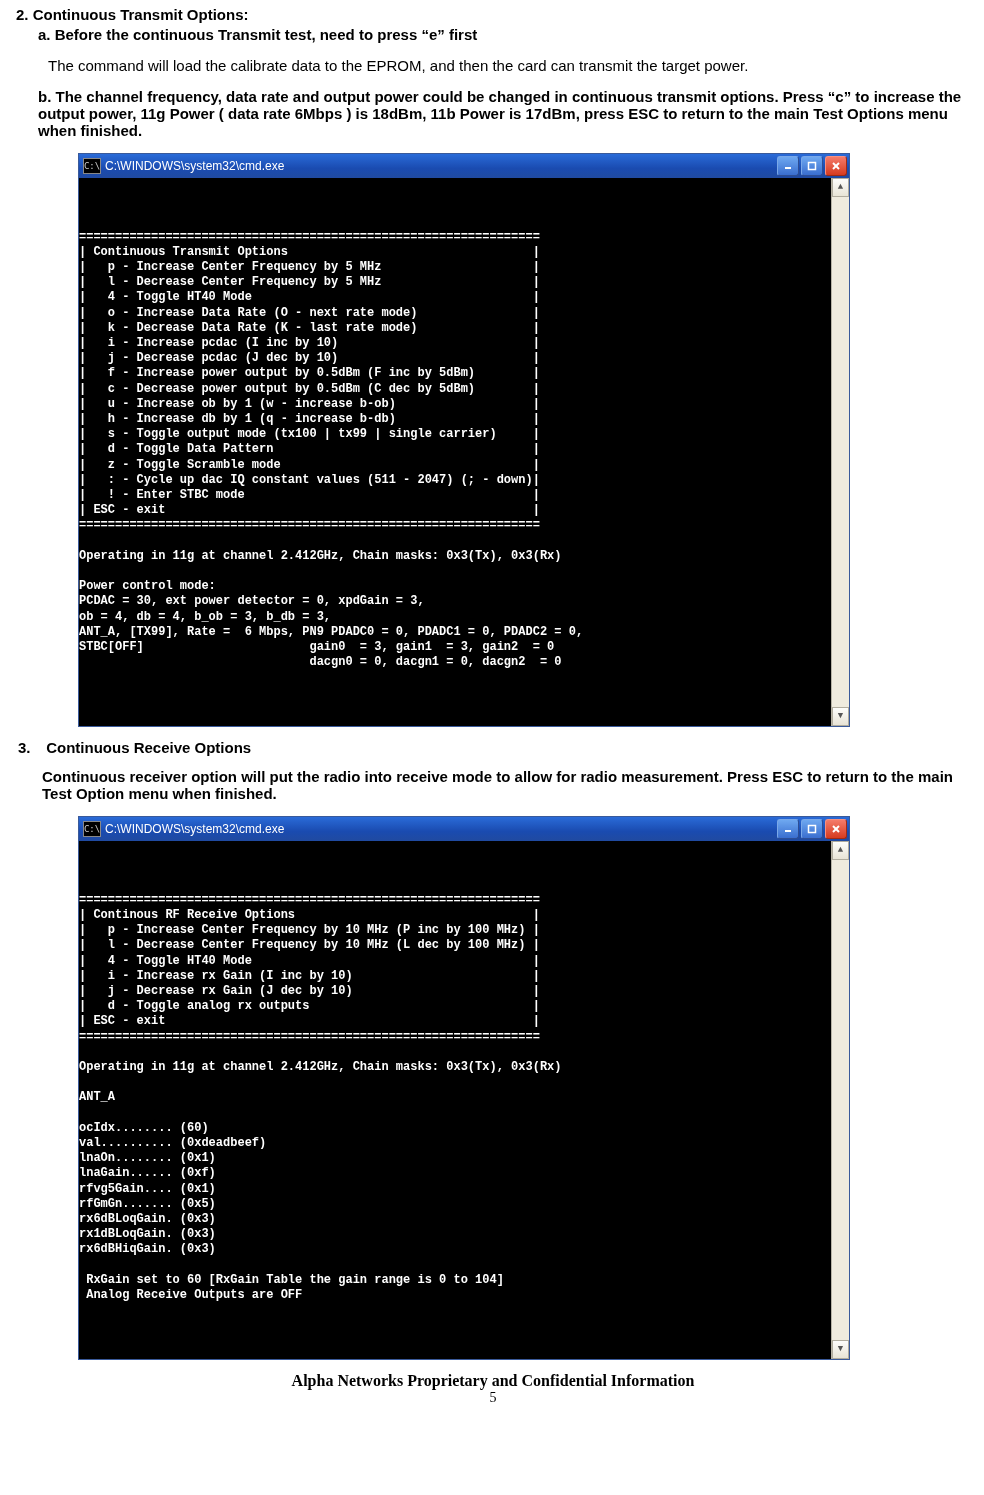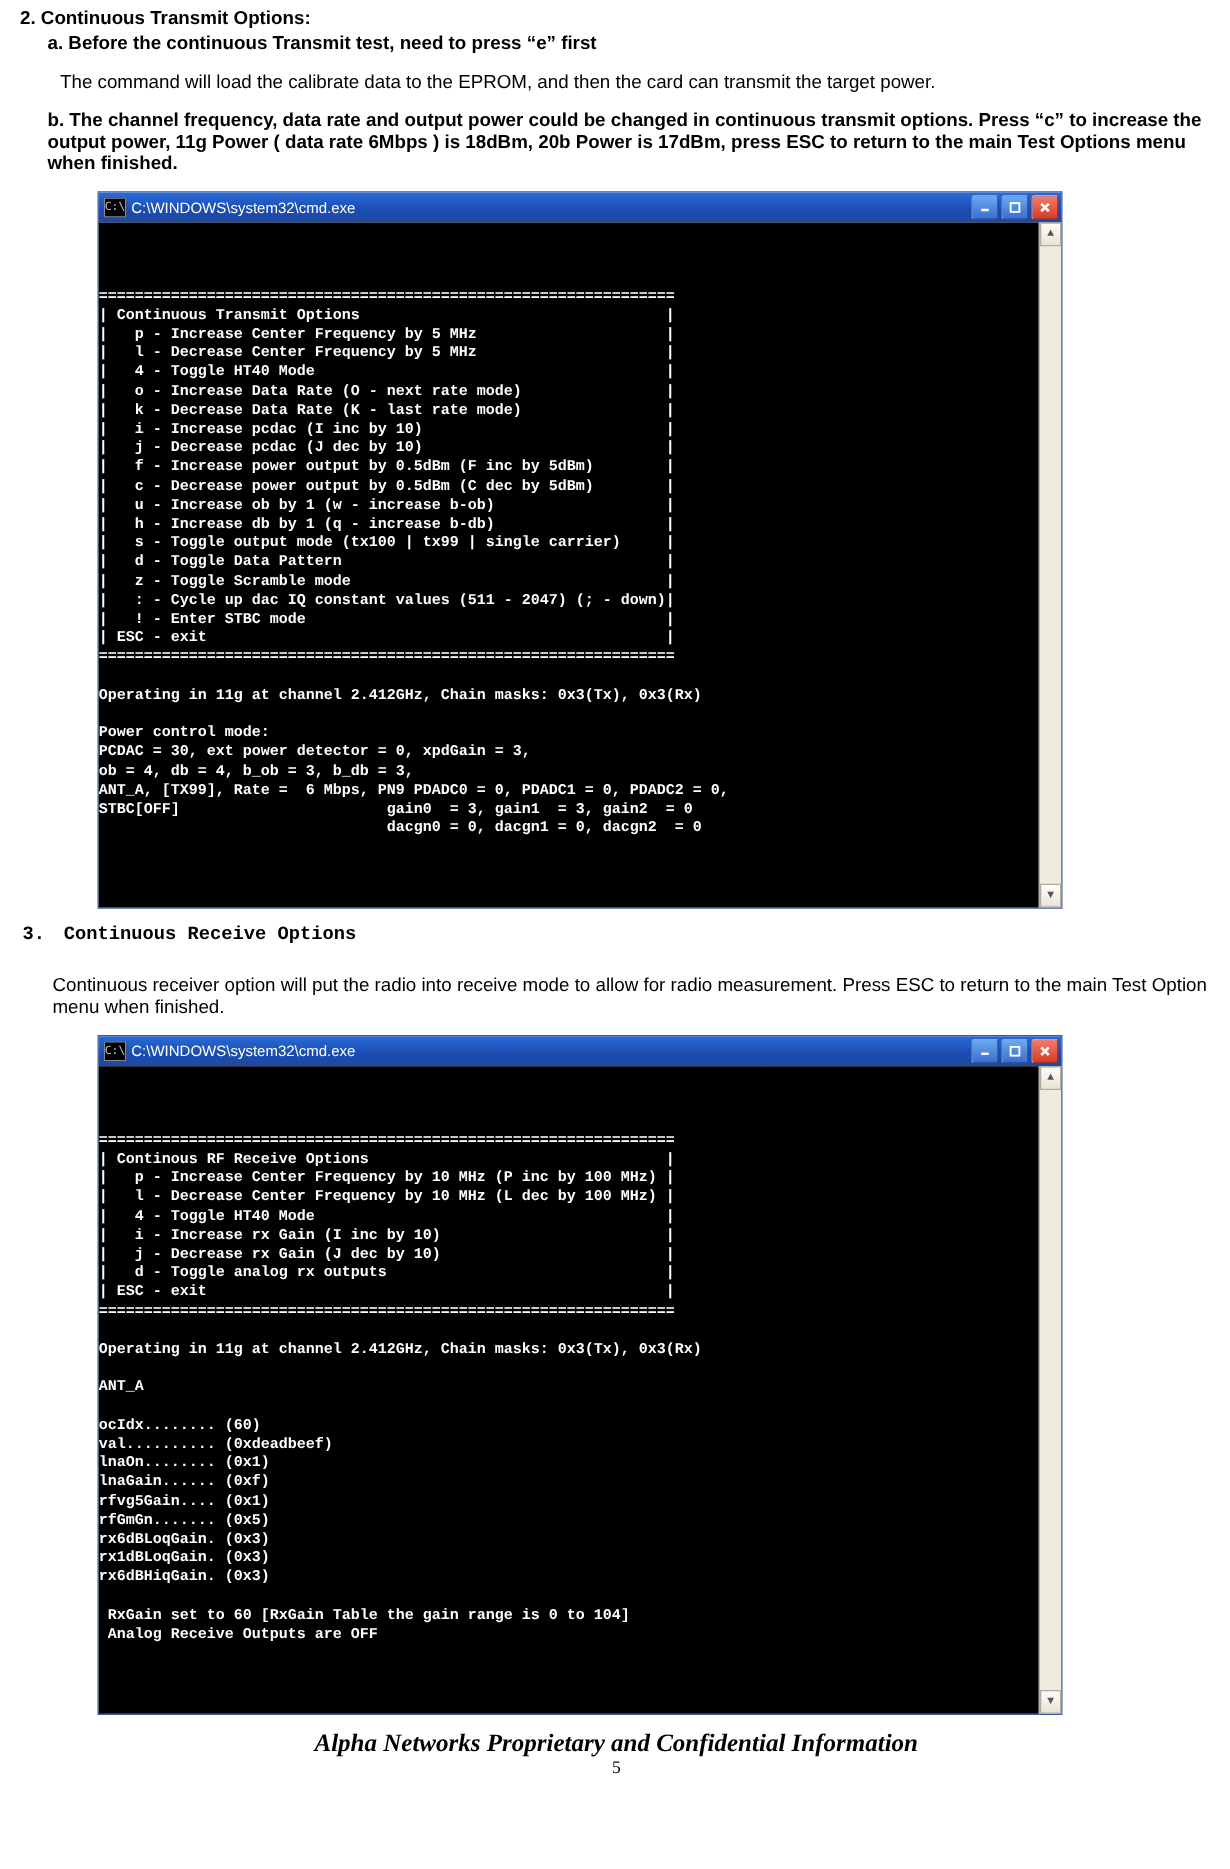--- a/index.html
+++ b/index.html
@@ -8,22 +8,22 @@
     width: 984px;
     margin: 0;
     padding: 6px 8px 8px 10px;
     box-sizing: border-box;
     background: #fff;
     color: #000;
   }
   .heading { font-weight: bold; margin: 0 0 3px 6px; }
   .sub-a, .sub-b { font-weight: bold; margin: 0 0 14px 28px; }
   .note { font-weight: normal; margin: 0 0 14px 38px; }
-  .para { font-weight: normal; margin: 0 0 14px 32px; }
-  .num3 { font-weight: bold; margin: 10px 0 24px 8px; font-family: Liberation Mono, monospace; }
+  .para { font-weight: bold; margin: 0 0 14px 32px; }
+  .num3 { font-weight: bold; margin: 10px 0 12px 8px; }
   .num3 .idx { display: inline-block; width: 24px; }
 
   .cmdwin {
     width: 772px;
     margin: 2px 0 12px 68px;
     border: 1px solid #3a5a9a;
     box-sizing: border-box;
   }
   .titlebar {
     display: flex;
@@ -81,37 +81,36 @@
     background: linear-gradient(to bottom,#fdfdfb,#e8e4d6);
     border: 1px solid #b0ac9e;
     display: flex; align-items: center; justify-content: center;
     font-size: 9px; color: #555;
   }
   .sb-track { flex: 1; }
   .footer {
     text-align: center;
     font-family: "Times New Roman", Times, serif;
     font-weight: bold;
-    font-size: 20px;
+    font-size: 16px;
     margin-top: 2px;
-    font-style: italic;
   }
   .pagenum {
     text-align: center;
     font-family: "Times New Roman", Times, serif;
     font-size: 14px;
   }
 </style>
 </head>
 <body>
 
 <div class="heading">2. Continuous Transmit Options:</div>
 <div class="sub-a">a. Before the continuous Transmit test, need to press “e” first</div>
 <div class="note">The command will load the calibrate data to the EPROM, and then the card can transmit the target power.</div>
-<div class="sub-b">b. The channel frequency, data rate and output power could be changed in continuous transmit options. Press “c” to increase the output power, 11g Power ( data rate 6Mbps ) is 18dBm, 20b Power is 17dBm, press ESC to return to the main Test Options menu when finished.</div>
+<div class="sub-b">b. The channel frequency, data rate and output power could be changed in continuous transmit options. Press “c” to increase the output power, 11g Power ( data rate 6Mbps ) is 18dBm, 11b Power is 17dBm, press ESC to return to the main Test Options menu when finished.</div>
 
 <div class="cmdwin">
   <div class="titlebar">
     <span class="icon">C:\</span>
     <span class="title-text">C:\WINDOWS\system32\cmd.exe</span>
     <span class="spacer"></span>
     <span class="winbtn">
       <svg width="10" height="10" viewBox="0 0 10 10">
           <line x1="2" y1="7" x2="8" y2="7" stroke="#fff" stroke-width="2"></line>
         </svg>

